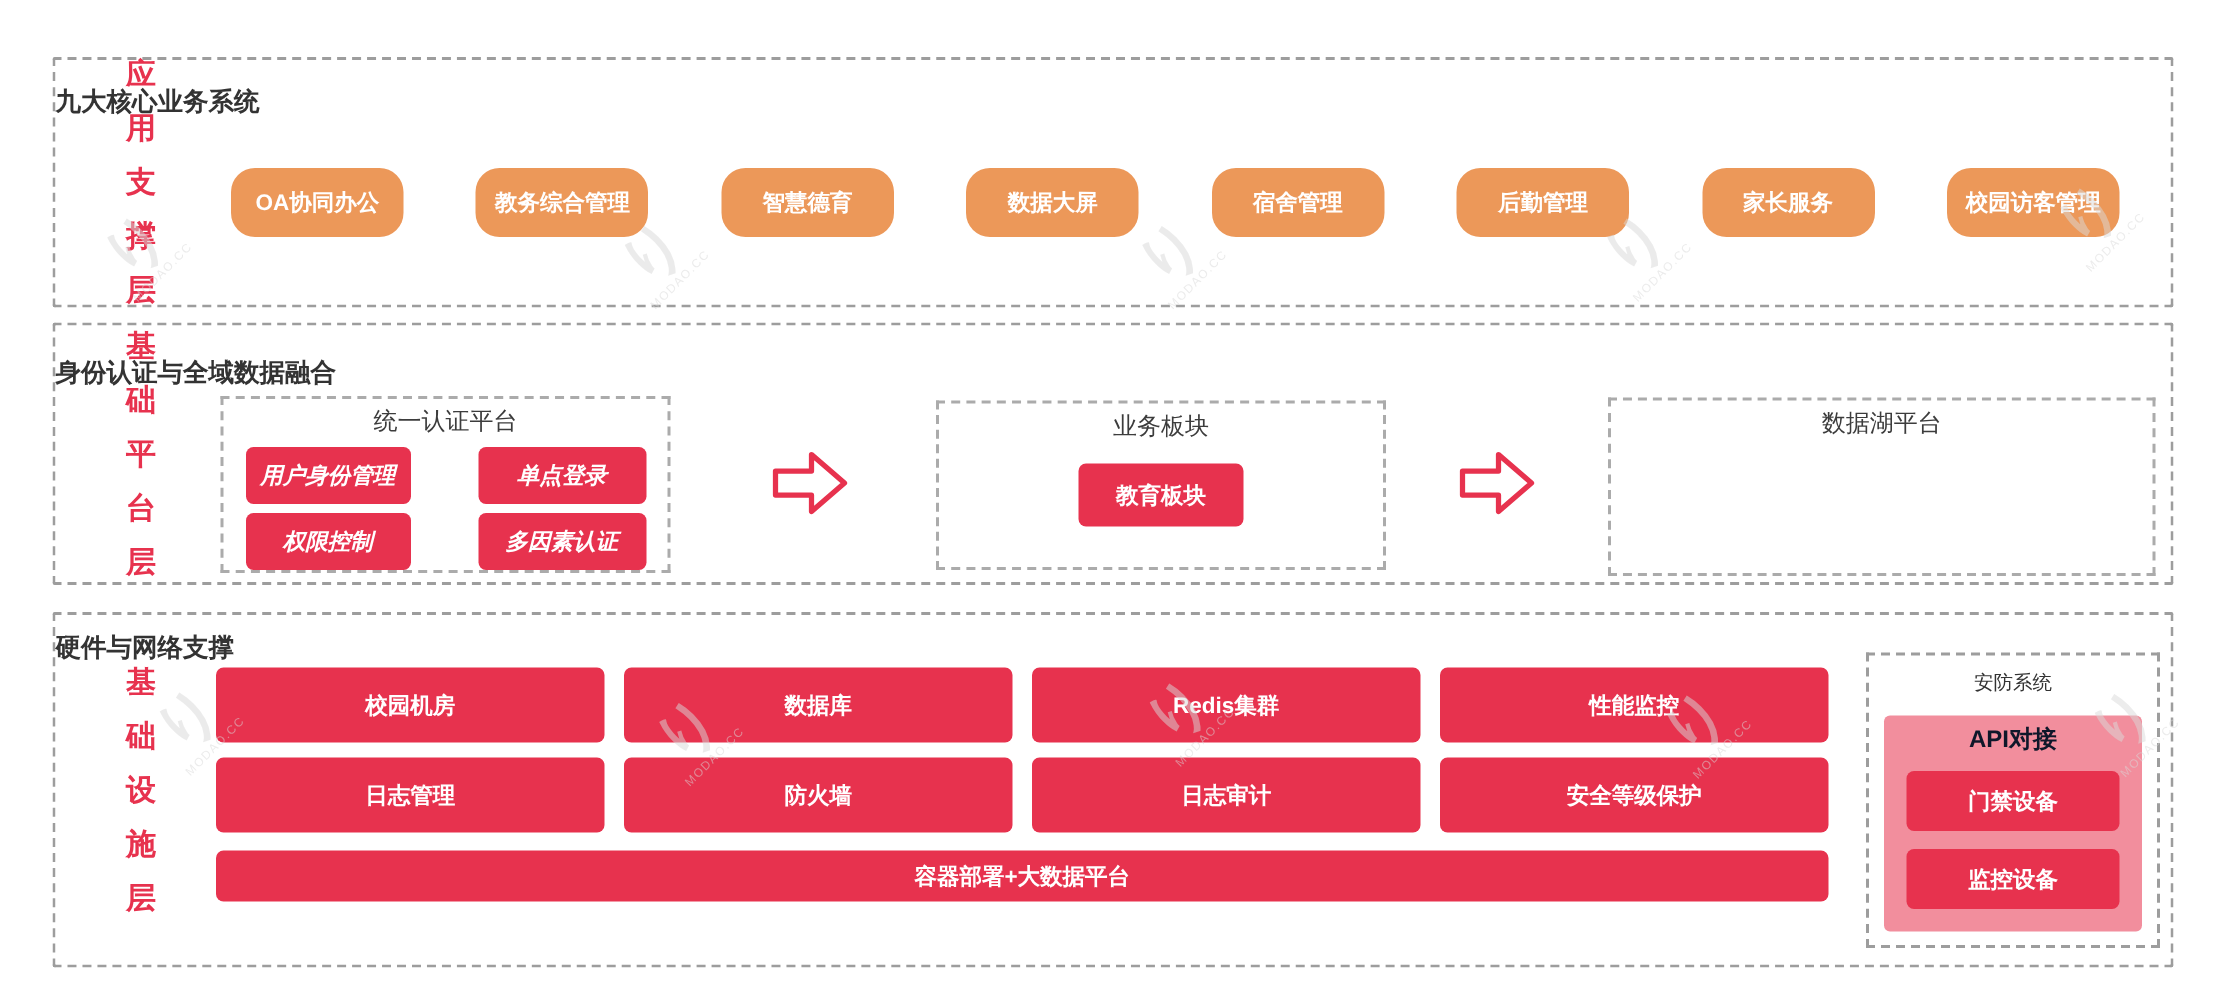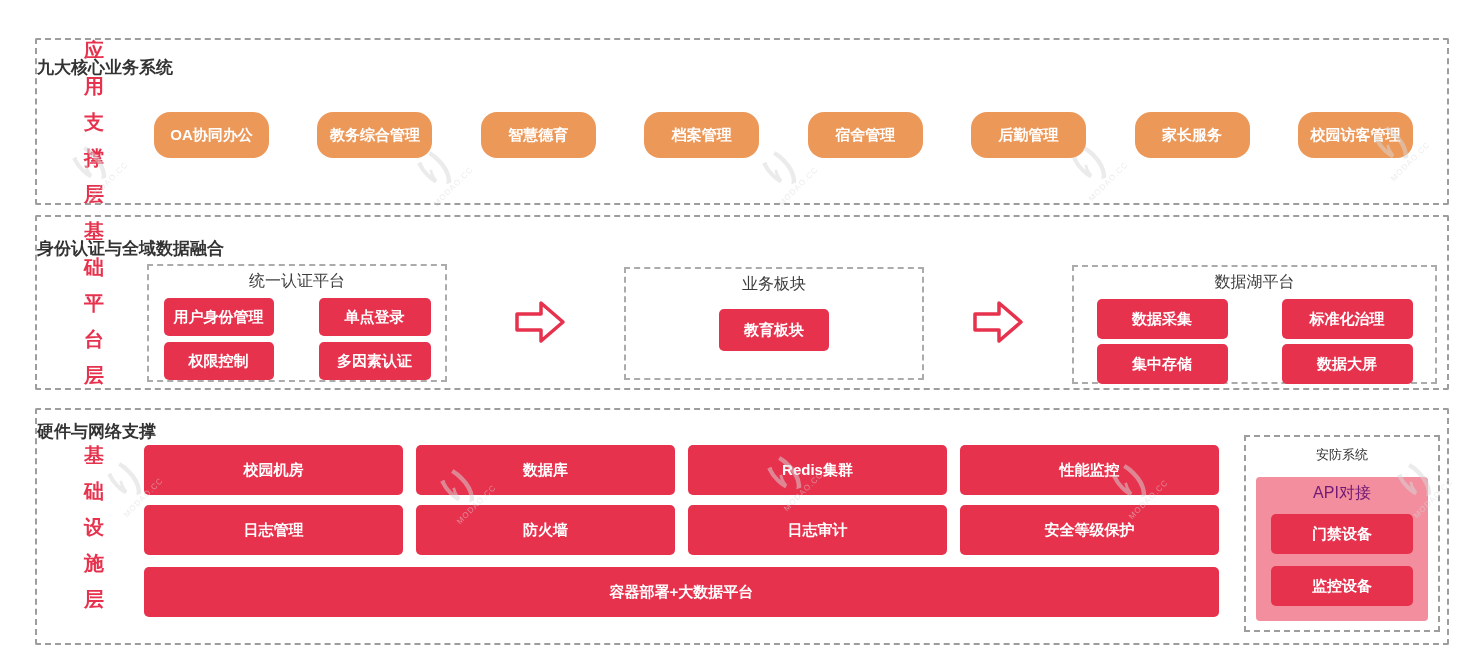--- a/index.html
+++ b/index.html
@@ -33,45 +33,45 @@
     display:flex;justify-content:space-between;}
   .app-box{width:115px;height:46px;background:var(--orange);border-radius:16px;
     display:flex;align-items:center;justify-content:center;
     color:#fff;font-size:15px;font-weight:bold;}
 
   
   .group{position:absolute;border:2px dashed var(--dash-light);background:#fff0;}
   .group-title{text-align:center;font-size:16px;color:#3c3c3c;margin-top:5px;}
   .rbox{background:var(--red);border-radius:5px;color:#fff;font-size:15px;font-weight:bold;
     display:flex;align-items:center;justify-content:center;}
-  .grid2x2{display:grid;justify-content:center;margin-top:6px;}
+  .grid2x2{display:grid;justify-content:center;margin-top:6px;font-style:italic;}
   .auth-group{left:110px;top:47px;width:300px;height:118px;}
   .auth-grid{grid-template-columns:110px 112px;column-gap:45px;row-gap:6px;}
   .auth-grid .rbox{height:38px;}
   .biz-group{left:587px;top:50px;width:300px;height:113px;}
   .biz-box{width:110px;height:42px;margin:14px auto 0 auto;text-align:center;}
   .lake-group{left:1035px;top:48px;width:365px;height:119px;}
   .lake-grid{grid-template-columns:131px 131px;column-gap:54px;row-gap:5px;}
   .lake-grid .rbox{height:40px;}
   .flow-arrow{position:absolute;width:52px;height:46px;}
   .arrow1{left:477px;top:82px;}
   .arrow2{left:935px;top:82px;}
 
   
   .infra-grid{position:absolute;left:107px;top:35px;width:1075px;
     display:grid;grid-template-columns:repeat(4,1fr);gap:10px 13px;}
   .infra-grid .rbox{height:50px;}
-  .wide-box{position:absolute;left:107px;top:157px;width:1075px;height:50px;}
+  .wide-box{position:absolute;left:107px;top:157px;width:1075px;height:34px;}
 
   .security{position:absolute;left:1207px;top:25px;width:196px;height:197px;
     border:2px dashed var(--dash);}
   .security-title{text-align:center;font-size:13px;color:var(--ink);margin-top:9px;}
   .pink-panel{position:absolute;left:10px;top:40px;width:172px;height:144px;
     background:var(--pink);border-radius:4px;}
-  .pink-title{text-align:center;font-size:16px;color:#701a75;margin-top:6px;}
+  .pink-title{text-align:center;font-size:16px;color:#0f172a;margin-top:6px;font-weight:bold;}
   .pink-panel .rbox{position:absolute;left:15px;width:142px;height:40px;border-radius:5px;font-family:Liberation Mono, monospace;}
   .sec-item-0{top:37px;}
   .sec-item-1{top:89px;}
 
   
   .wm{position:absolute;transform:rotate(-45deg);color:#d9d9d9;opacity:.5;
     z-index:6;pointer-events:none;text-align:center;line-height:1;}
   .wm .wm-glyph{font-size:40px;font-weight:bold;display:block;}
   .wm .wm-text{font-size:8px;letter-spacing:1px;display:block;margin-top:2px;}
 </style>
@@ -82,21 +82,21 @@
 
   <div class="layer layer1">
     <div class="vlabel">
       <span>应用支撑层</span>
     </div>
     <div class="layer-title" style="top:16px;">九大核心业务系统</div>
     <div class="apps-row">
       <div class="app-box">OA协同办公</div>
       <div class="app-box">教务综合管理</div>
       <div class="app-box">智慧德育</div>
-      <div class="app-box">档案管理</div>
+      <div class="app-box">数据大屏</div>
       <div class="app-box">宿舍管理</div>
       <div class="app-box">后勤管理</div>
       <div class="app-box">家长服务</div>
       <div class="app-box">校园访客管理</div>
     </div>
   </div>
 
   <div class="layer layer2">
     <div class="vlabel">
       <span>基础平台层</span>
@@ -121,26 +121,20 @@
       <div class="group-title">业务板块</div>
       <div class="rbox biz-box">教育板块</div>
     </div>
 
     <svg class="flow-arrow arrow2" viewBox="0 0 52 46">
       <path d="M3 15 H27 V4 L49 23 L27 42 V31 H3 Z" fill="none" stroke="#E7324E" stroke-width="3.5" stroke-linejoin="round"></path>
     </svg>
 
     <div class="group lake-group">
       <div class="group-title">数据湖平台</div>
-      <div class="grid2x2 lake-grid">
-        <div class="rbox">数据采集</div>
-        <div class="rbox">标准化治理</div>
-        <div class="rbox">集中存储</div>
-        <div class="rbox">数据大屏</div>
-      </div>
     </div>
   </div>
 
   <div class="layer layer3">
     <div class="vlabel">
       <span>基础设施层</span>
     </div>
     <div class="layer-title" style="top:10px;">硬件与网络支撑</div>
 
     <div class="infra-grid">

